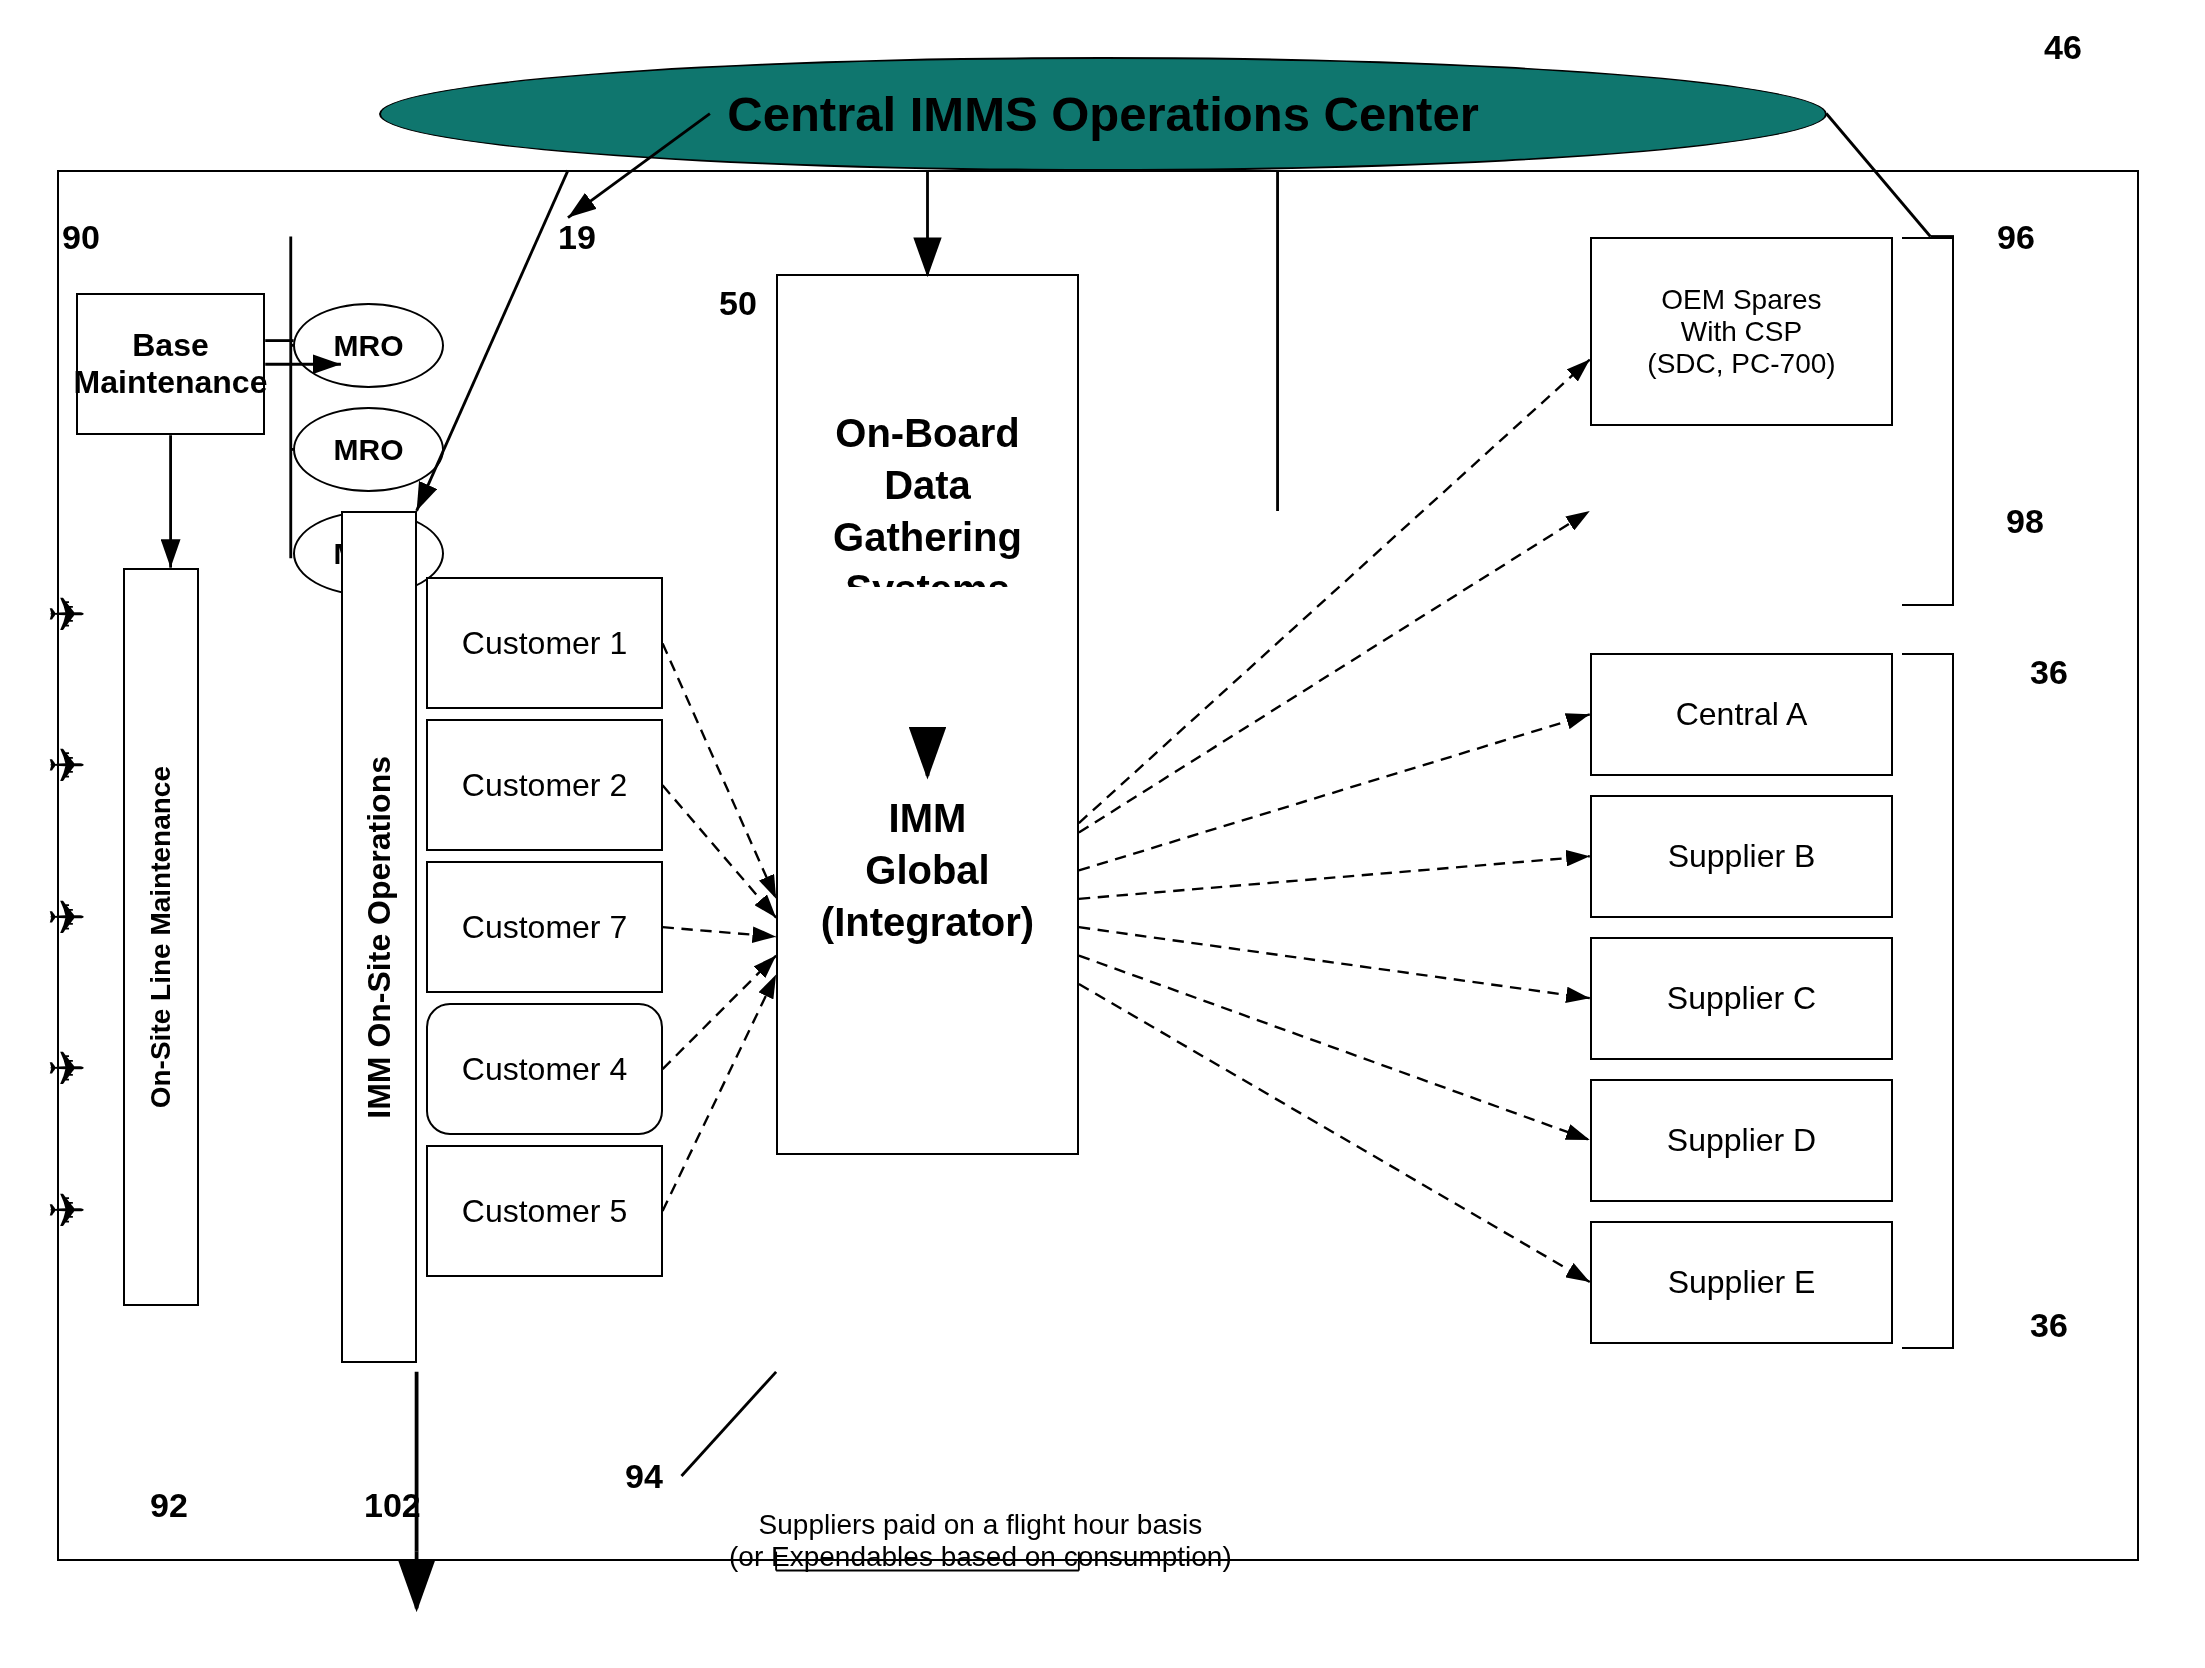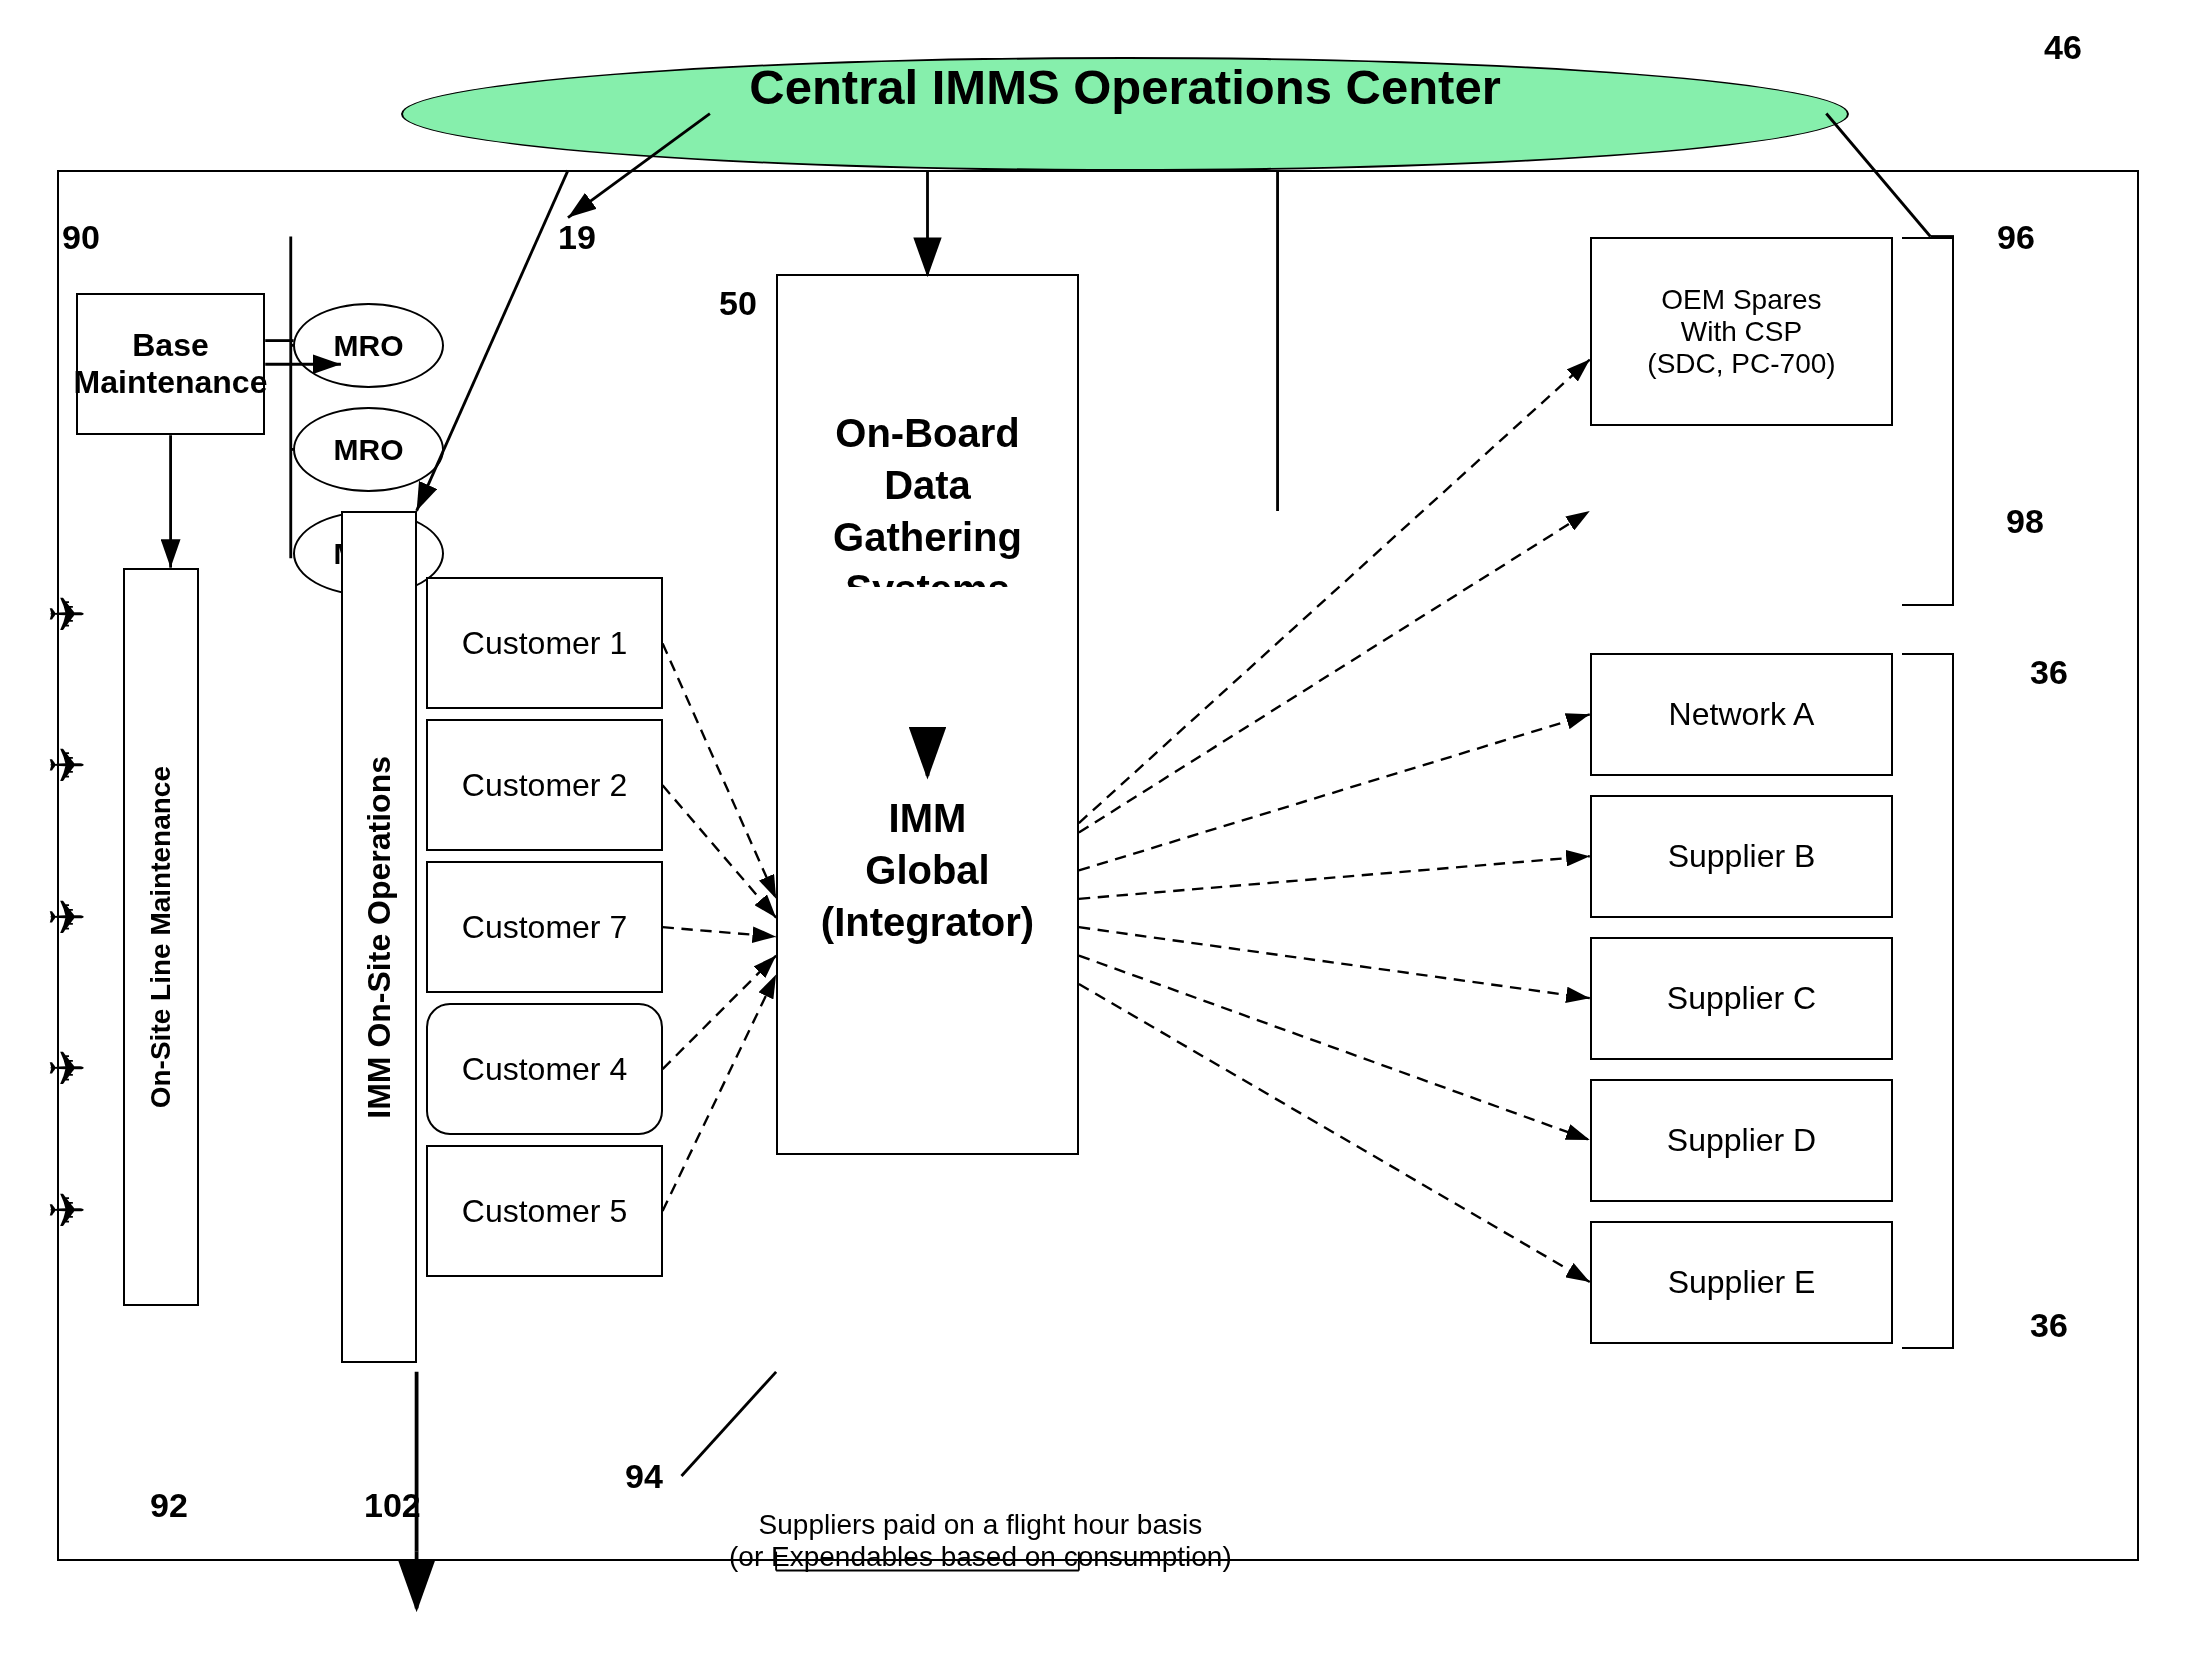--- a/index.html
+++ b/index.html
@@ -21,29 +21,29 @@
     .ref-num {
       position: absolute;
       font-size: 34px;
       font-weight: bold;
       font-family: Arial, sans-serif;
     }
     
     .central-ellipse {
       position: absolute;
       top: 57px;
-      left: 401px;
+      left: 379px;
       width: 1448px;
       height: 114px;
       border: 2.8px solid #000;
       border-radius: 50%;
       display: flex;
-      align-items: flex-start;
-      justify-content: center;
-      background: #86efac;
+      align-items: center;
+      justify-content: center;
+      background: #0f766e;
     }
     .central-ellipse-title {
       font-size: 49px;
       font-weight: bold;
       font-family: Arial, sans-serif;
     }
     
     .outer-border {
       position: absolute;
       top: 170px;
@@ -325,21 +325,21 @@
   <div class="imm-global-box">
     <span class="imm-global-title">IMM<br>Global<br>(Integrator)</span>
   </div>
 
   <div class="oem-box">
     <span>OEM Spares<br>With CSP<br>(SDC, PC-700)</span>
   </div>
 
 
   <div class="supplier-box" style="top:653px;">
-    <span>Network A</span>
+    <span>Central A</span>
   </div>
   <div class="supplier-box" style="top:795px;">
     <span>Supplier B</span>
   </div>
   <div class="supplier-box" style="top:937px;">
     <span>Supplier C</span>
   </div>
   <div class="supplier-box" style="top:1079px;">
     <span>Supplier D</span>
   </div>

